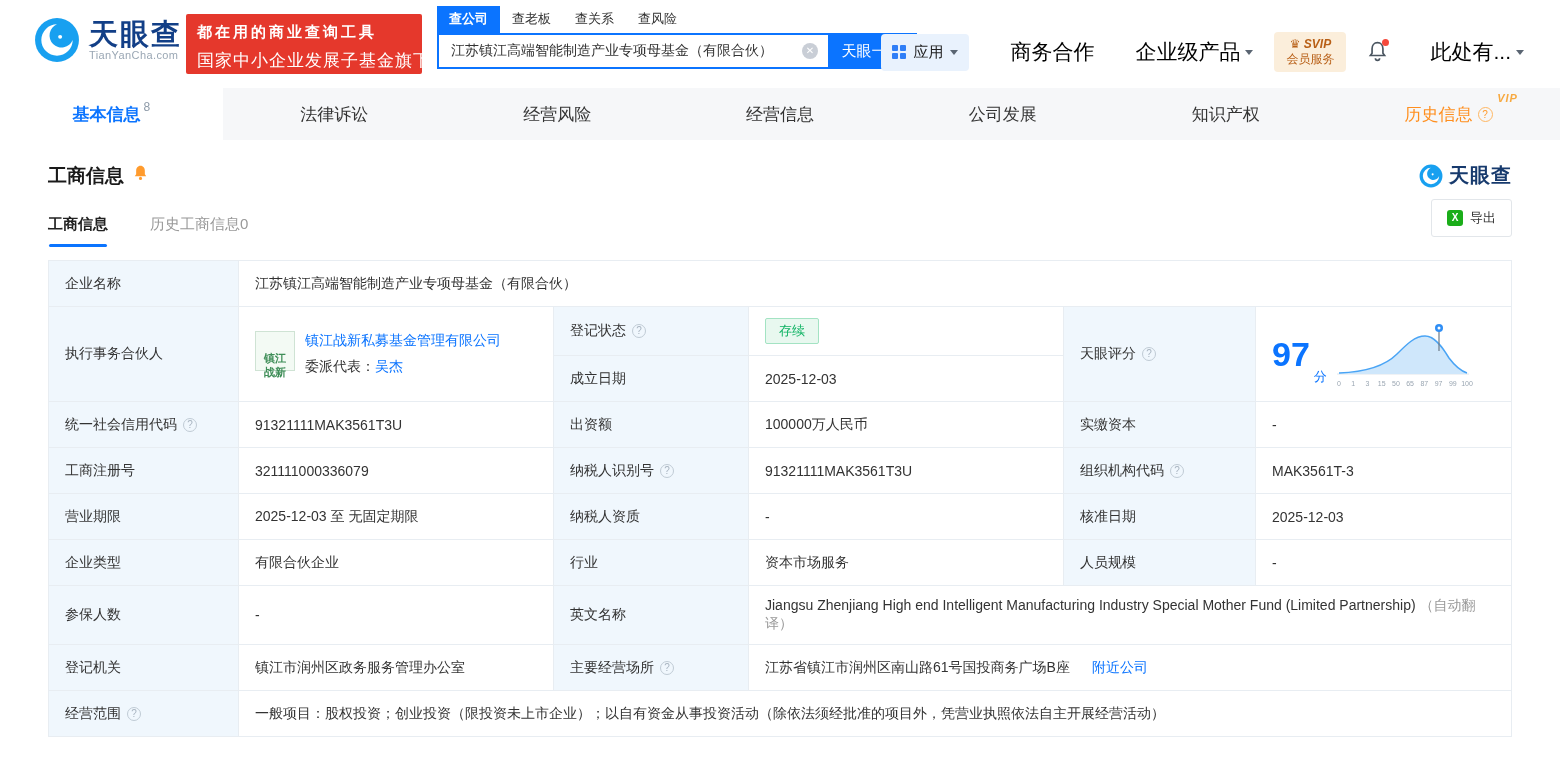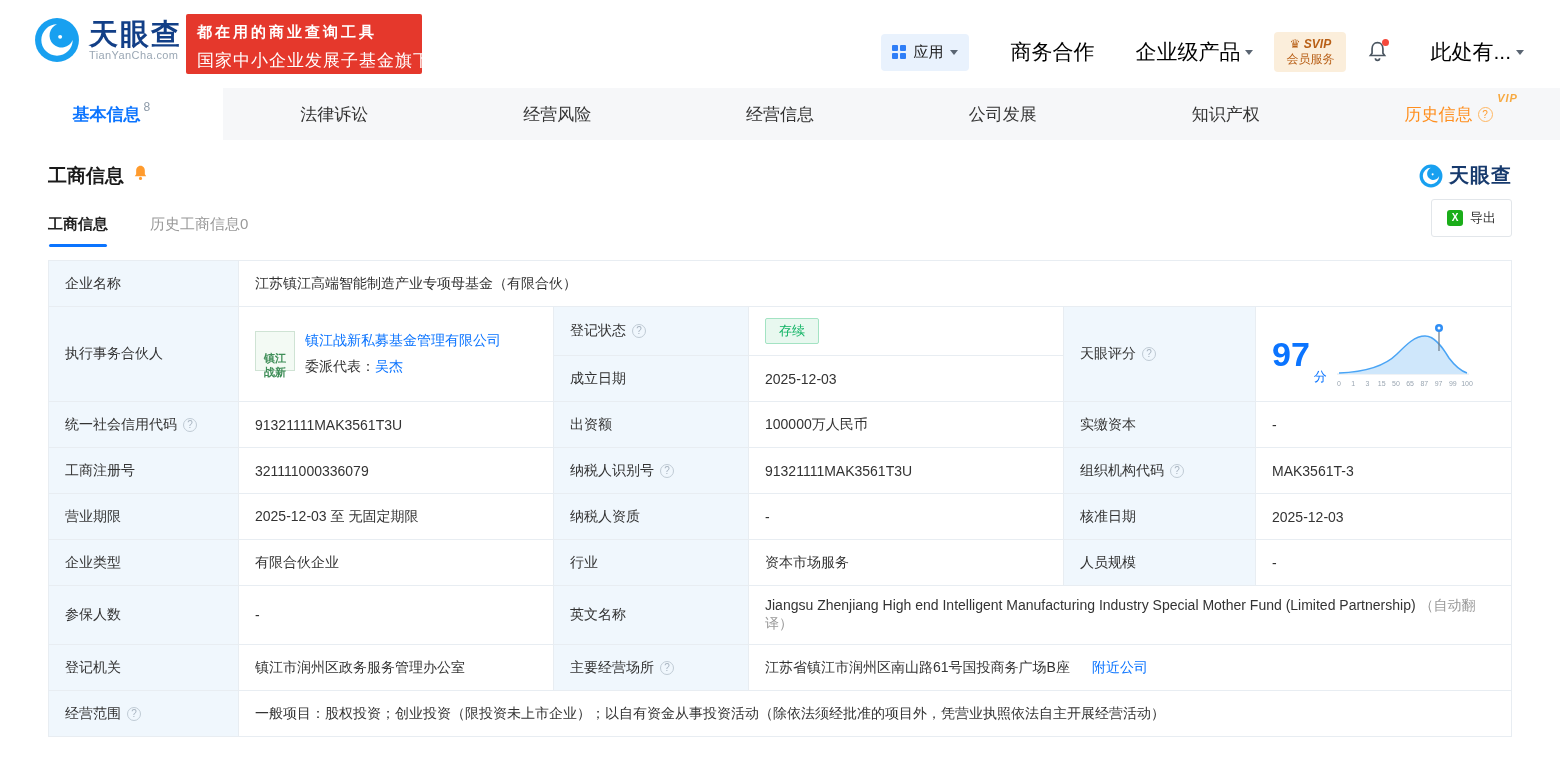--- a/index.html
+++ b/index.html
@@ -97,20 +97,35 @@
       <div class="logo-name">天眼查</div>
       <div class="logo-domain">TianYanCha.com</div>
     </div>
   </div>
 
   <div class="promo">
     <div class="promo-l1">都在用的商业查询工具</div>
     <div class="promo-l2">国家中小企业发展子基金旗下机构</div>
   </div>
 
+  <div class="search">
+    <div class="search-tabs">
+      <span class="search-tab active">查公司</span>
+      <span class="search-tab">查老板</span>
+      <span class="search-tab">查关系</span>
+      <span class="search-tab">查风险</span>
+    </div>
+    <div class="search-box">
+      <div class="search-input-wrap">
+        <input class="search-input" value="江苏镇江高端智能制造产业专项母基金（有限合伙）" style="">
+        <span class="clear-btn">✕</span>
+      </div>
+      <button class="search-btn">天眼一下</button>
+    </div>
+  </div>
 
   <div class="header-right">
     <div class="apps-chip">
       <span class="grid-icon">
           <i></i>
           <i></i>
           <i></i>
           <i></i>
         </span>
       <span class="apps-label">应用</span>

